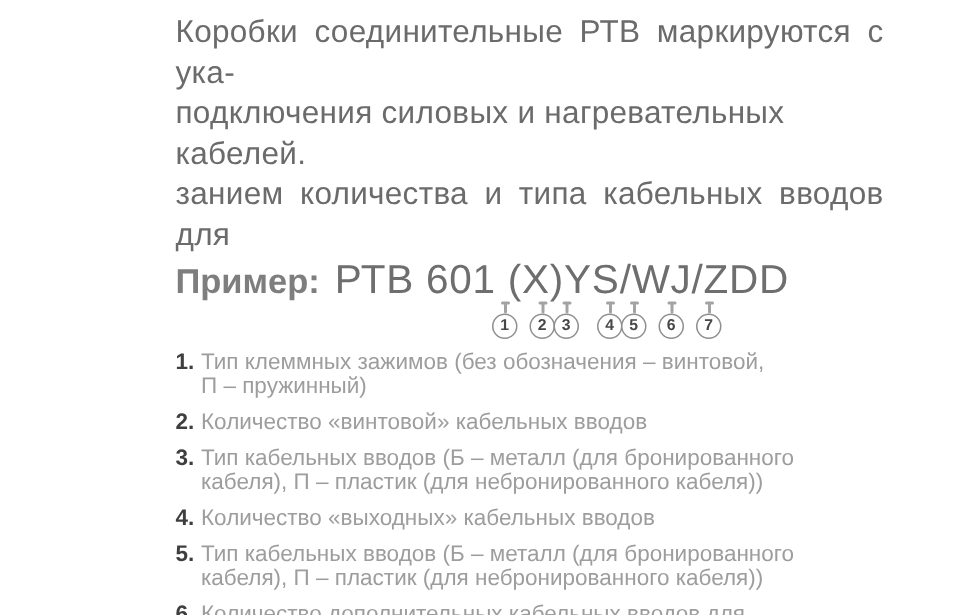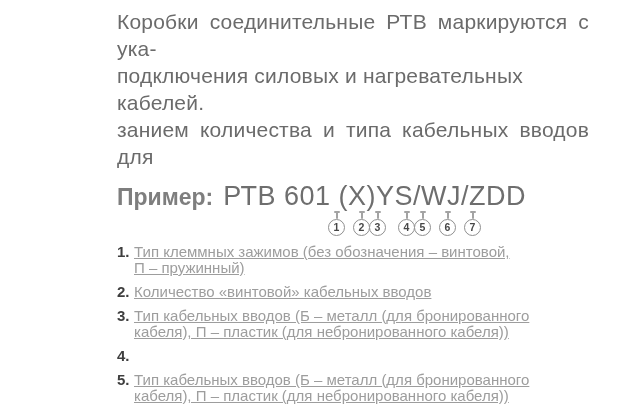--- a/index.html
+++ b/index.html
@@ -30,21 +30,21 @@
     letter-spacing: 0.2px;
   }
   .intro .line { display: block; }
   .intro .line.j {
     text-align: justify;
     text-align-last: justify;
   }
   
   .example {
     height: 30px;
-    margin-top: 11px;
+    margin-top: 1px;
     white-space: nowrap;
   }
   .ex-label {
     font-size: 23px;
     font-weight: bold;
     color: #7e7e7e;
     margin-right: 10px;
     vertical-align: baseline;
   }
   .ex-code {
@@ -112,21 +112,20 @@
   }
   .legend .num {
     flex: none;
     width: 17px;
     font-weight: bold;
     color: #3e3e3e;
   }
   .legend .txt {
     color: #9d9d9d;
     white-space: pre-line;
-    text-decoration: underline;
   }
 </style>
 </head>
 <body>
 
 <div class="page">
   <div class="content">
 
     <p class="intro">
       <span class="line j">Коробки соединительные РТВ маркируются с ука-</span>
@@ -179,20 +178,21 @@
         <span class="num">2.</span>
         <span class="txt">Количество «винтовой» кабельных вводов</span>
       </li>
       <li class="item">
         <span class="num">3.</span>
         <span class="txt">Тип кабельных вводов (Б – металл (для бронированного
 кабеля), П – пластик (для небронированного кабеля))</span>
       </li>
       <li class="item">
         <span class="num">4.</span>
+        <span class="txt">Количество «выходных» кабельных вводов</span>
       </li>
       <li class="item">
         <span class="num">5.</span>
         <span class="txt">Тип кабельных вводов (Б – металл (для бронированного
 кабеля), П – пластик (для небронированного кабеля))</span>
       </li>
       <li class="item">
         <span class="num">6.</span>
         <span class="txt">Количество дополнительных кабельных вводов для
 устройства механической защиты нагревательного кабеля</span>

